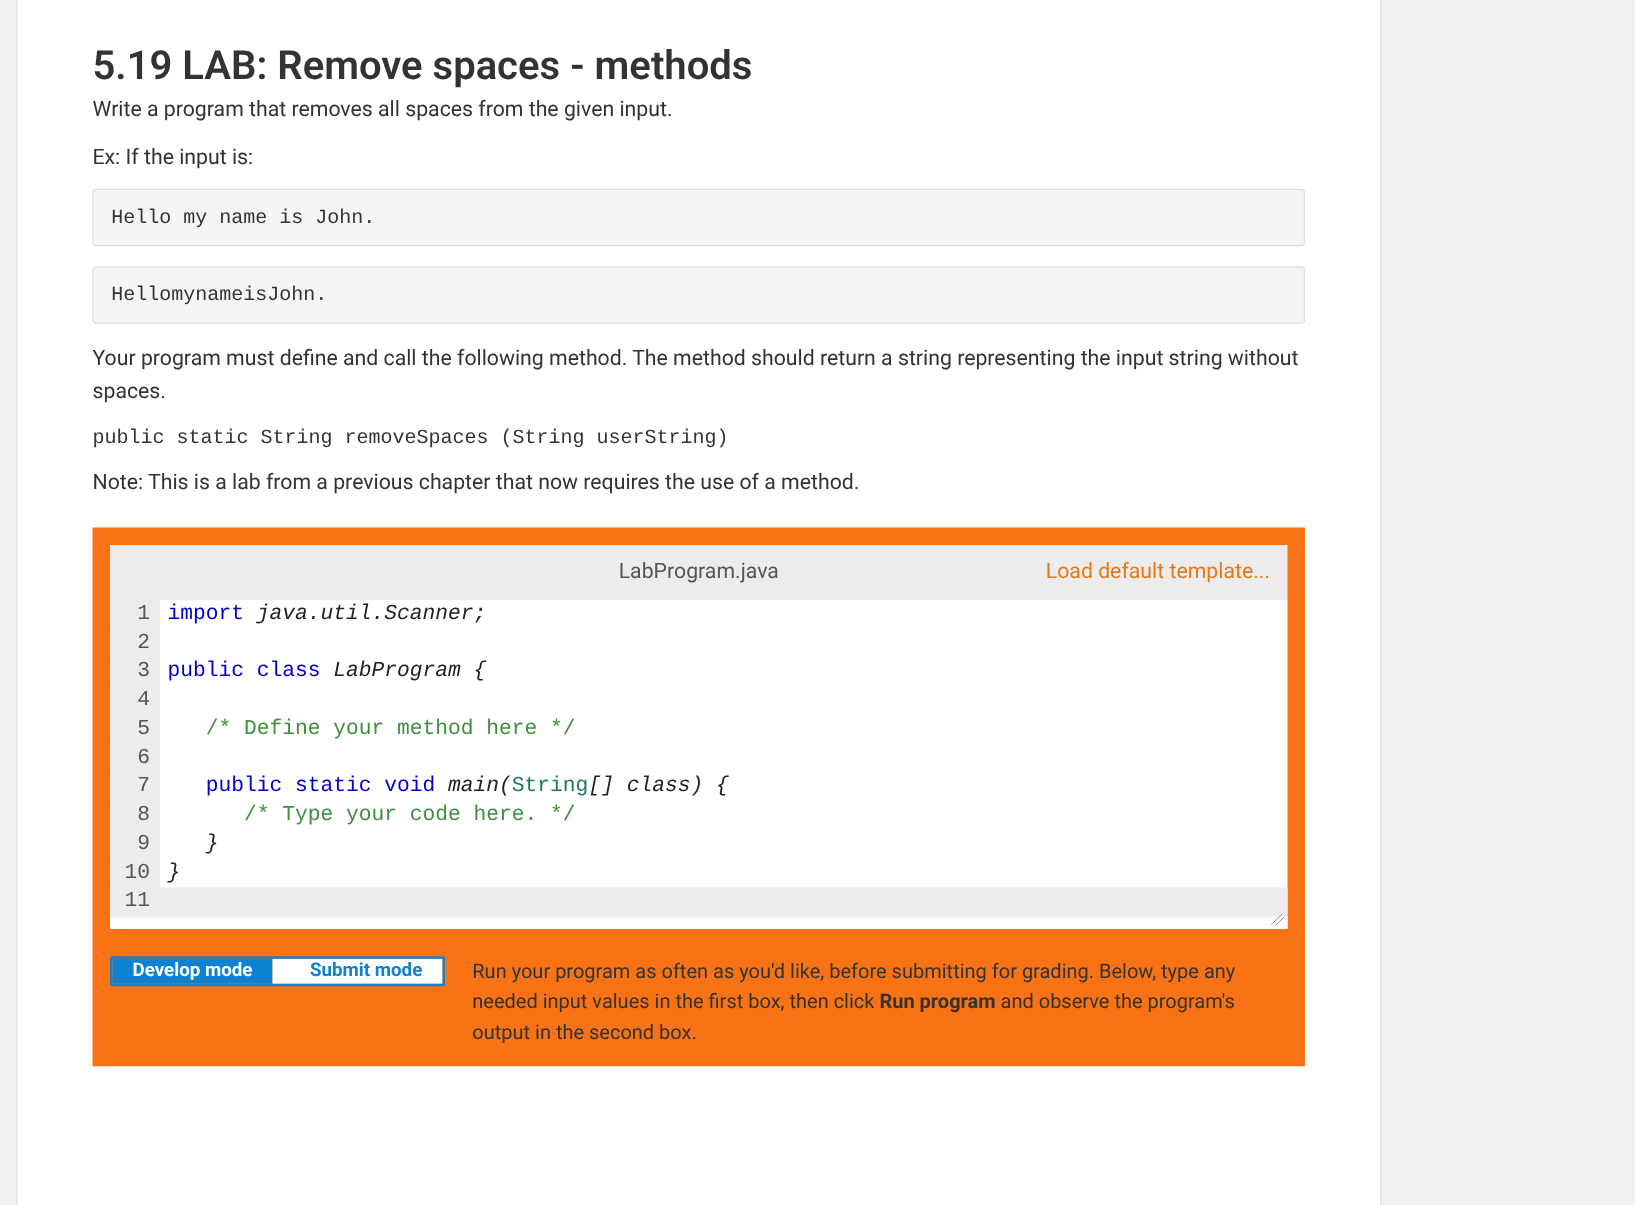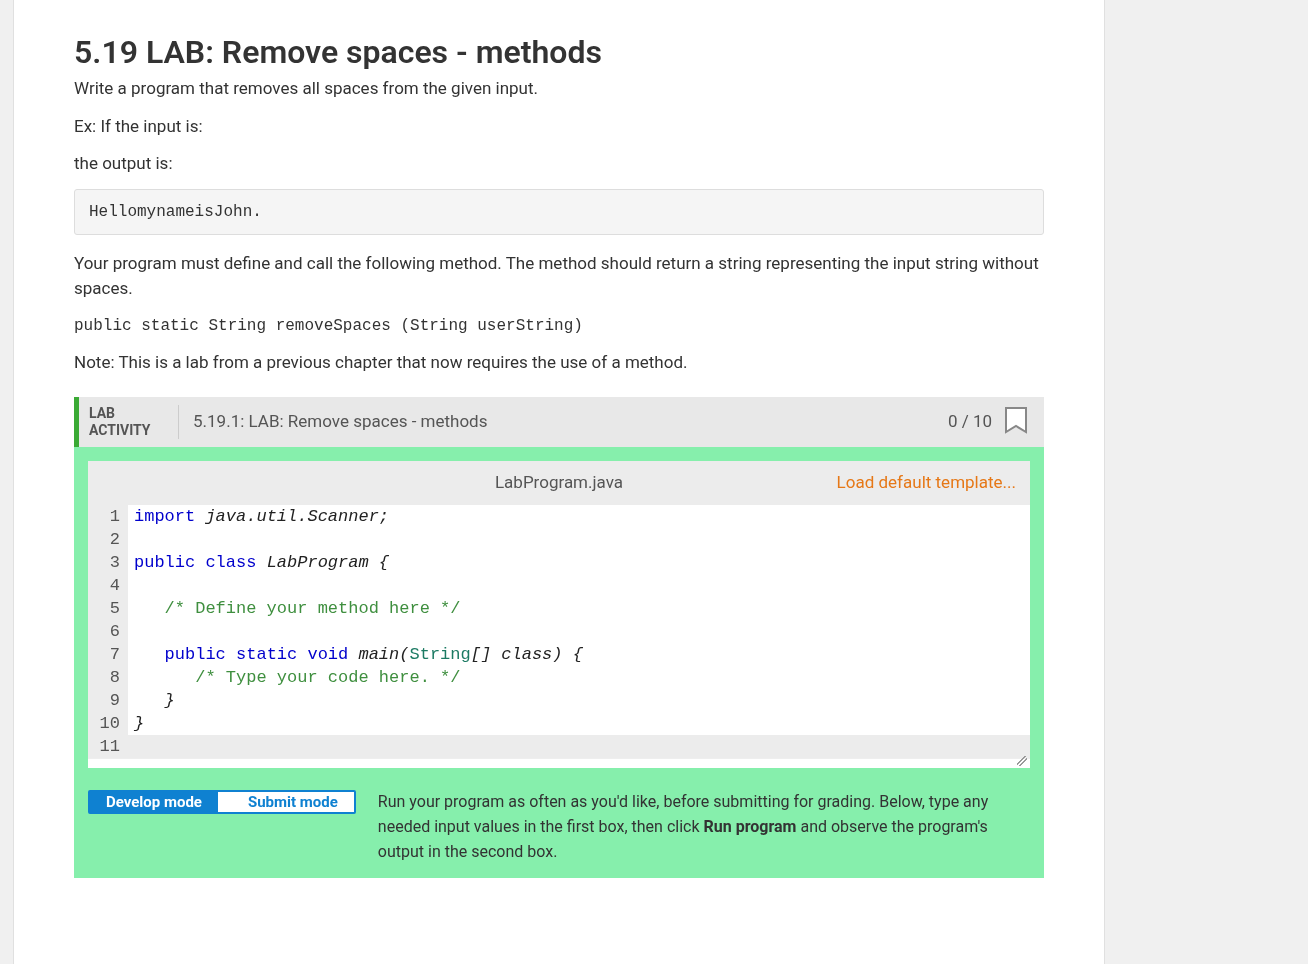--- a/index.html
+++ b/index.html
@@ -72,21 +72,21 @@
     color: #555;
     font-size: 17px;
     margin-right: 10px;
   }
   .bookmark-flag {
     width: 28px;
     height: 32px;
   }
   .bookmark-flag svg { display:block; }
   .editor-block {
-    background: #86efac;
+    background: #f97316;
     padding: 14px;
   }
   .editor-tabs {
     display: flex;
     align-items: center;
     background: #ececec;
     height: 44px;
     position: relative;
   }
   .editor-tab-center {
@@ -192,44 +192,31 @@
 </head>
 <body>
 
 <div class="page-wrap">
 
   <h1>5.19 LAB: Remove spaces - methods</h1>
 
   <p class="body-text">Write a program that removes all spaces from the given input.</p>
   <p class="body-text">Ex: If the input is:</p>
 
-
-  <p class="body-text">the output is:</p>
+  <div class="code-box">Hello my name is John.</div>
+
 
   <div class="code-box">HellomynameisJohn.</div>
 
   <p class="body-text">Your program must define and call the following method. The method should return a string representing the input string without spaces.</p>
   <p class="body-text inline-code">public static String removeSpaces (String userString)</p>
   <p class="body-text">Note: This is a lab from a previous chapter that now requires the use of a method.</p>
 
   <div class="lab-block">
 
-    <div class="lab-header">
-      <div class="lab-label">
-        <div>LAB</div>
-        <div>ACTIVITY</div>
-      </div>
-      <div class="lab-title">5.19.1: LAB: Remove spaces - methods</div>
-      <div class="lab-score">0 / 10</div>
-      <div class="bookmark-flag">
-        <svg viewBox="0 0 28 32" width="28" height="32">
-          <path d="M4 2 H24 V26 L14 20 L4 26 Z" fill="#fff" stroke="#888" stroke-width="2"></path>
-        </svg>
-      </div>
-    </div>
 
     <div class="editor-block">
 
       <div class="editor-tabs">
         <div class="editor-tab-center">LabProgram.java</div>
         <div class="editor-load-link">Load default template...</div>
       </div>
 
       <div class="code-editor">
         <div class="code-line">

